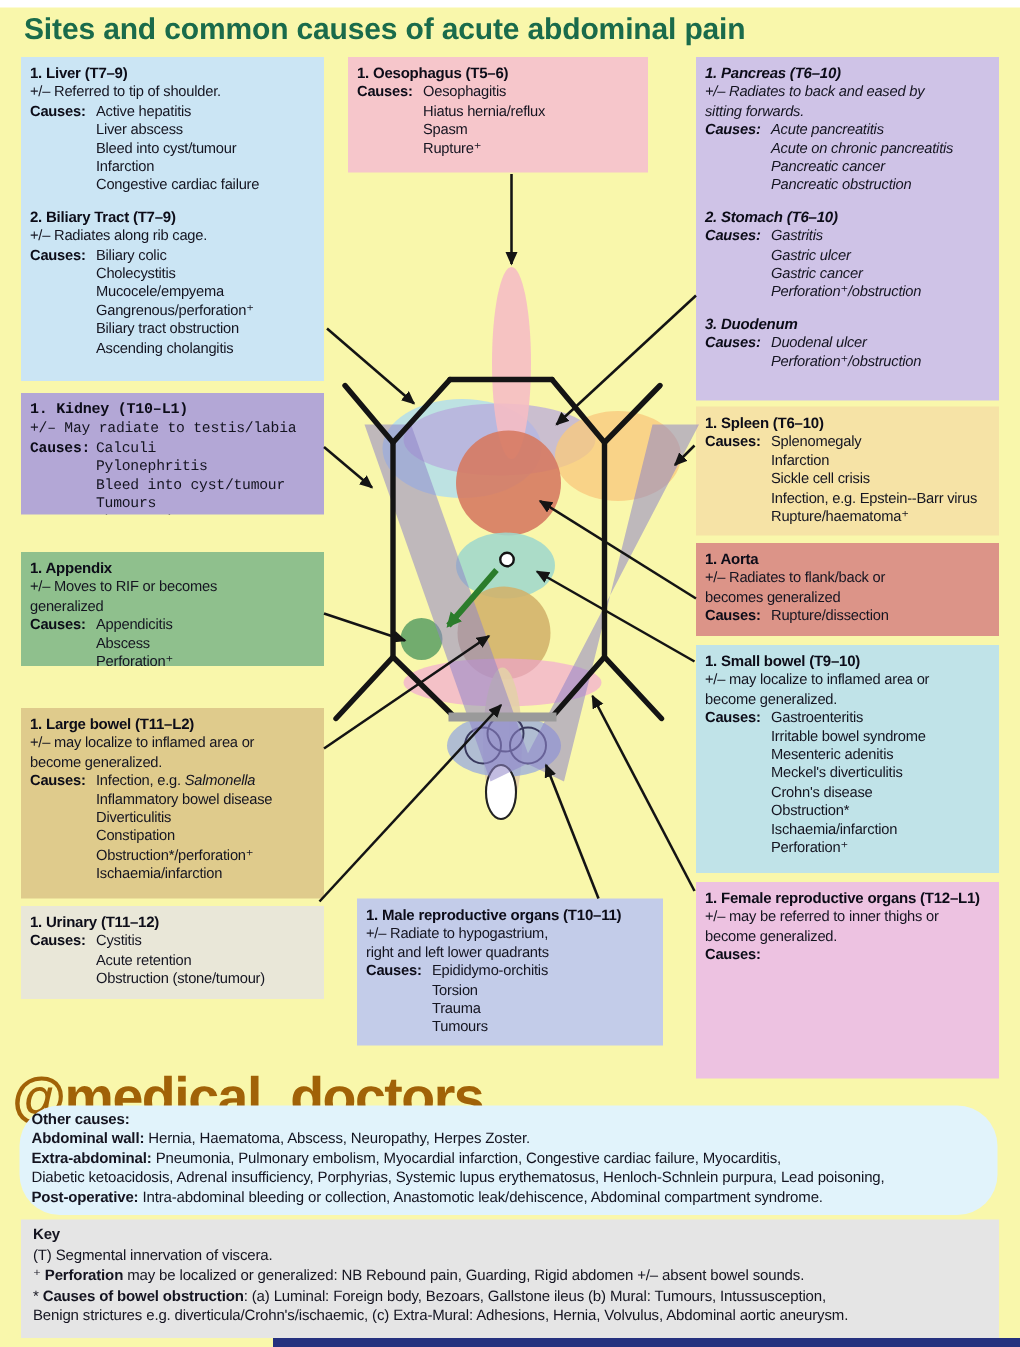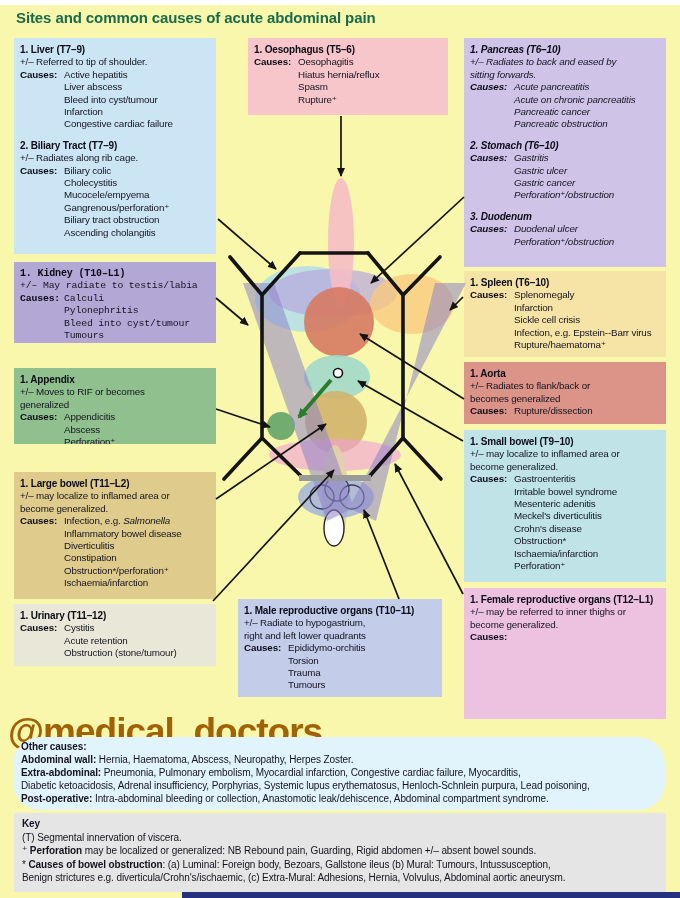--- a/index.html
+++ b/index.html
@@ -1,30 +1,30 @@
 <!DOCTYPE html>
 <html><head>
 <meta charset="utf-8">
 <style>
   html,body{margin:0;padding:0;background:#ffffff;}
   #canvas{position:relative;width:680px;height:898px;background:#f9f7ab;overflow:hidden;
           font-family:"Liberation Sans","DejaVu Sans",sans-serif;color:#141420;}
   #top-strip{position:absolute;left:0;top:0;width:680px;height:5px;background:#ffffff;}
-  #page-title{position:absolute;left:16px;top:9px;font-size:15px;font-weight:bold;color:#1a6b4b;letter-spacing:-0.1px;}
+  #page-title{position:absolute;left:16px;top:9px;font-size:20px;font-weight:bold;color:#1a6b4b;letter-spacing:-0.1px;}
   .ibox{position:absolute;padding:6px 6px;box-sizing:border-box;overflow:hidden;letter-spacing:-0.15px;}
   .entry + .entry{margin-top:9px;}
   .e-title{font-weight:bold;font-size:10px;line-height:12.4px;color:#0c0c18;}
   .e-note{font-size:9.8px;line-height:12.4px;}
   .causes{display:flex;}
   .c-label{flex:0 0 44px;font-weight:bold;font-size:9.8px;line-height:12.4px;color:#0c0c18;}
   .c-list{flex:1;}
   .c-item{font-size:9.8px;line-height:12.4px;white-space:nowrap;}
   
   #box-liver-biliary{left:14px;top:38px;width:202px;height:216px;}
-  #box-oesophagus{left:248px;top:38px;width:200px;height:77px;}
+  #box-oesophagus{left:232px;top:38px;width:200px;height:77px;}
   #box-pancreas-stomach-duodenum{left:464px;top:38px;width:202px;height:229px;font-style:italic;}
   #box-kidney{left:14px;top:262px;width:202px;height:81px;font-family:Liberation Mono, monospace;}
   #box-spleen{left:464px;top:271px;width:202px;height:86px;}
   #box-aorta{left:464px;top:362px;width:202px;height:62px;}
   #box-appendix{left:14px;top:368px;width:202px;height:76px;}
   #box-small-bowel{left:464px;top:430px;width:202px;height:152px;}
   #box-large-bowel{left:14px;top:472px;width:202px;height:127px;}
   #box-female{left:464px;top:588px;width:202px;height:131px;}
   #box-urinary{left:14px;top:604px;width:202px;height:62px;}
   #box-male{left:238px;top:599px;width:204px;height:98px;}

